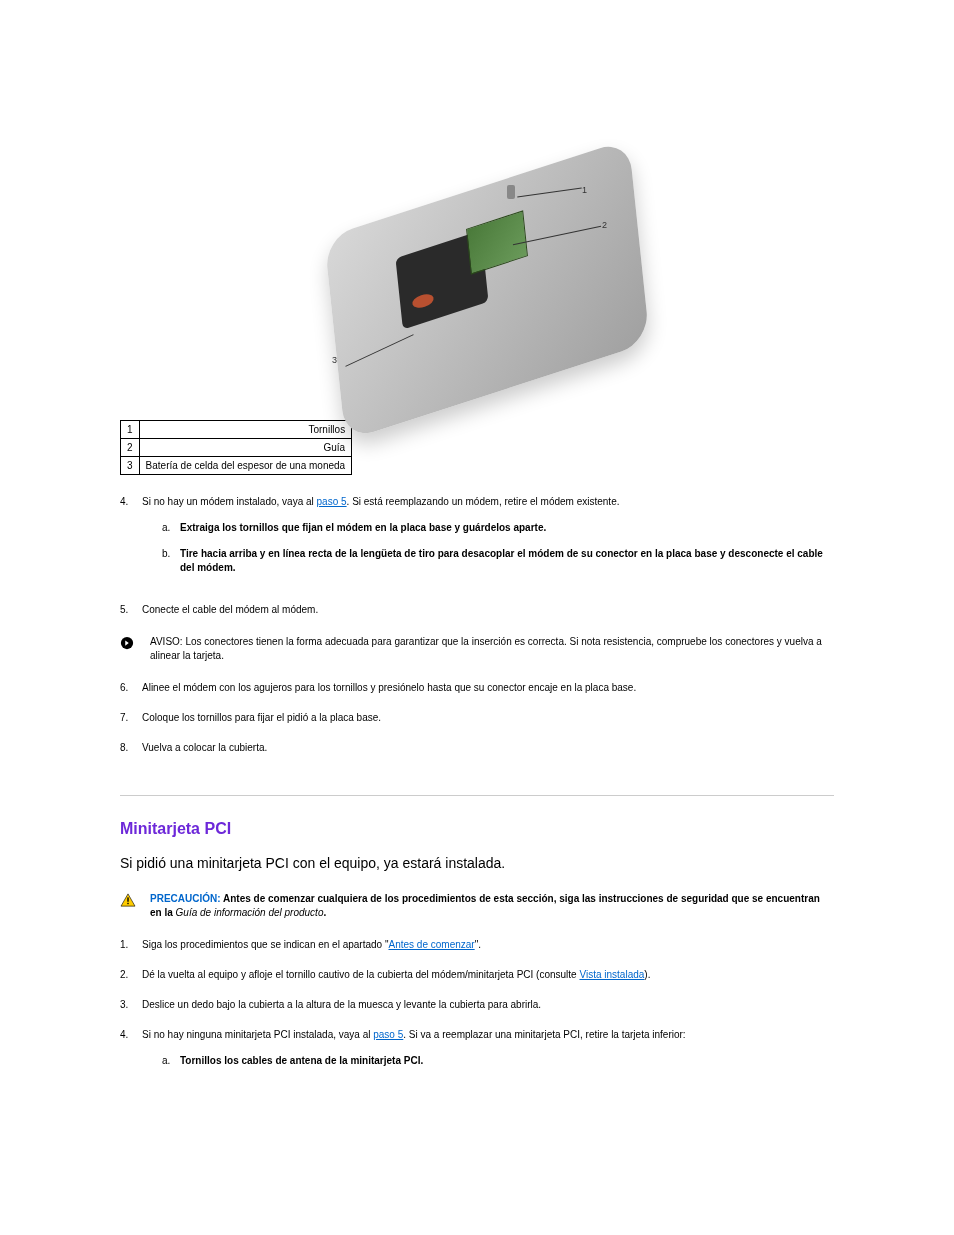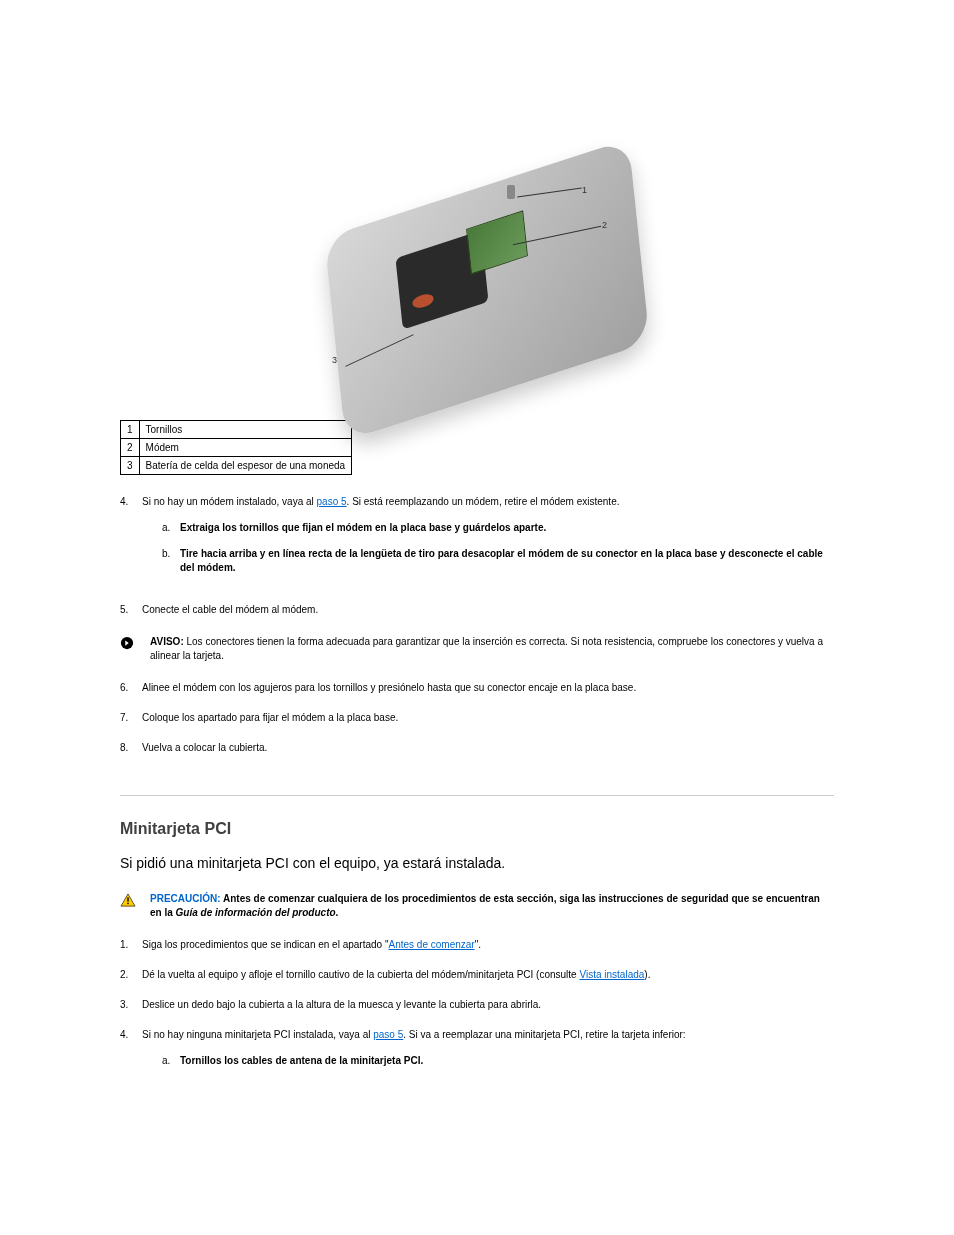--- a/index.html
+++ b/index.html
@@ -87,20 +87,21 @@
   .line-3 { left: 5px; top: 250px; width: 75px; transform: rotate(-25deg); }
 
   .parts-table {
     border-collapse: collapse;
     margin: 20px 0 20px 0;
   }
   .parts-table td {
     border: 1px solid #000;
     padding: 3px 6px;
     font-size: 10px;
+    text-align: right;
   }
   .parts-table .num-col { width: 14px; text-align: center; }
 
   .step-list { margin-top: 10px; }
   .step-item {
     display: flex;
     margin: 16px 0;
     font-size: 10px;
     line-height: 1.4;
   }
@@ -122,47 +123,47 @@
 
   .notice-box {
     display: flex;
     align-items: flex-start;
     margin: 18px 0;
     font-size: 10px;
     line-height: 1.4;
   }
   .notice-icon { width: 30px; flex-shrink: 0; text-align: left; padding-top: 1px; }
   .notice-text { flex: 1; }
-  .notice-label { font-weight: bold; }
+  .notice-label { font-weight: normal; }
 
   .aviso-icon svg { width: 14px; height: 14px; }
   .caution-icon svg { width: 16px; height: 14px; }
 
   hr.section-rule {
     border: none;
     border-top: 1px solid #ccc;
     margin: 40px 0 24px 0;
   }
 
   .section-title {
     font-size: 16px;
     font-weight: bold;
-    color: #404040;
+    color: #6d28d9;
     margin: 18px 0 14px 0;
   }
 
   .intro-text {
     font-size: 14px;
     line-height: 1.4;
     margin: 16px 0;
   }
 
   .caution-text { font-weight: bold; }
   .caution-label { color: #0066cc; font-weight: bold; }
-  .product-guide { font-style: italic; font-weight: bold; text-align: center; }
+  .product-guide { font-style: italic; font-weight: normal; text-align: center; }
 </style>
 </head>
 <body>
 
 <div class="content">
 
   <div class="figure">
     <div class="figure-placeholder">
       <div class="laptop-body"></div>
       <div class="compartment"></div>
@@ -179,21 +180,21 @@
   </div>
 
   <table class="parts-table">
     <tbody>
         <tr>
       <td class="num-col">1</td>
       <td>Tornillos</td>
     </tr>
     <tr>
       <td class="num-col">2</td>
-      <td>Módem</td>
+      <td>Guía</td>
     </tr>
     <tr>
       <td class="num-col">3</td>
       <td>Batería de celda del espesor de una moneda</td>
     </tr>
   </tbody>
     </table>
 
   <div class="step-list">
 
@@ -232,21 +233,21 @@
     </div>
   </div>
 
   <div class="step-list">
     <div class="step-item">
       <div class="step-num">6.</div>
       <div class="step-text">Alinee el módem con los agujeros para los tornillos y presiónelo hasta que su conector encaje en la placa base.</div>
     </div>
     <div class="step-item">
       <div class="step-num">7.</div>
-      <div class="step-text">Coloque los apartado para fijar el módem a la placa base.</div>
+      <div class="step-text">Coloque los tornillos para fijar el pidió a la placa base.</div>
     </div>
     <div class="step-item">
       <div class="step-num">8.</div>
       <div class="step-text">Vuelva a colocar la cubierta.</div>
     </div>
   </div>
 
   <hr class="section-rule">
 
   <h2 class="section-title">Minitarjeta PCI</h2>

